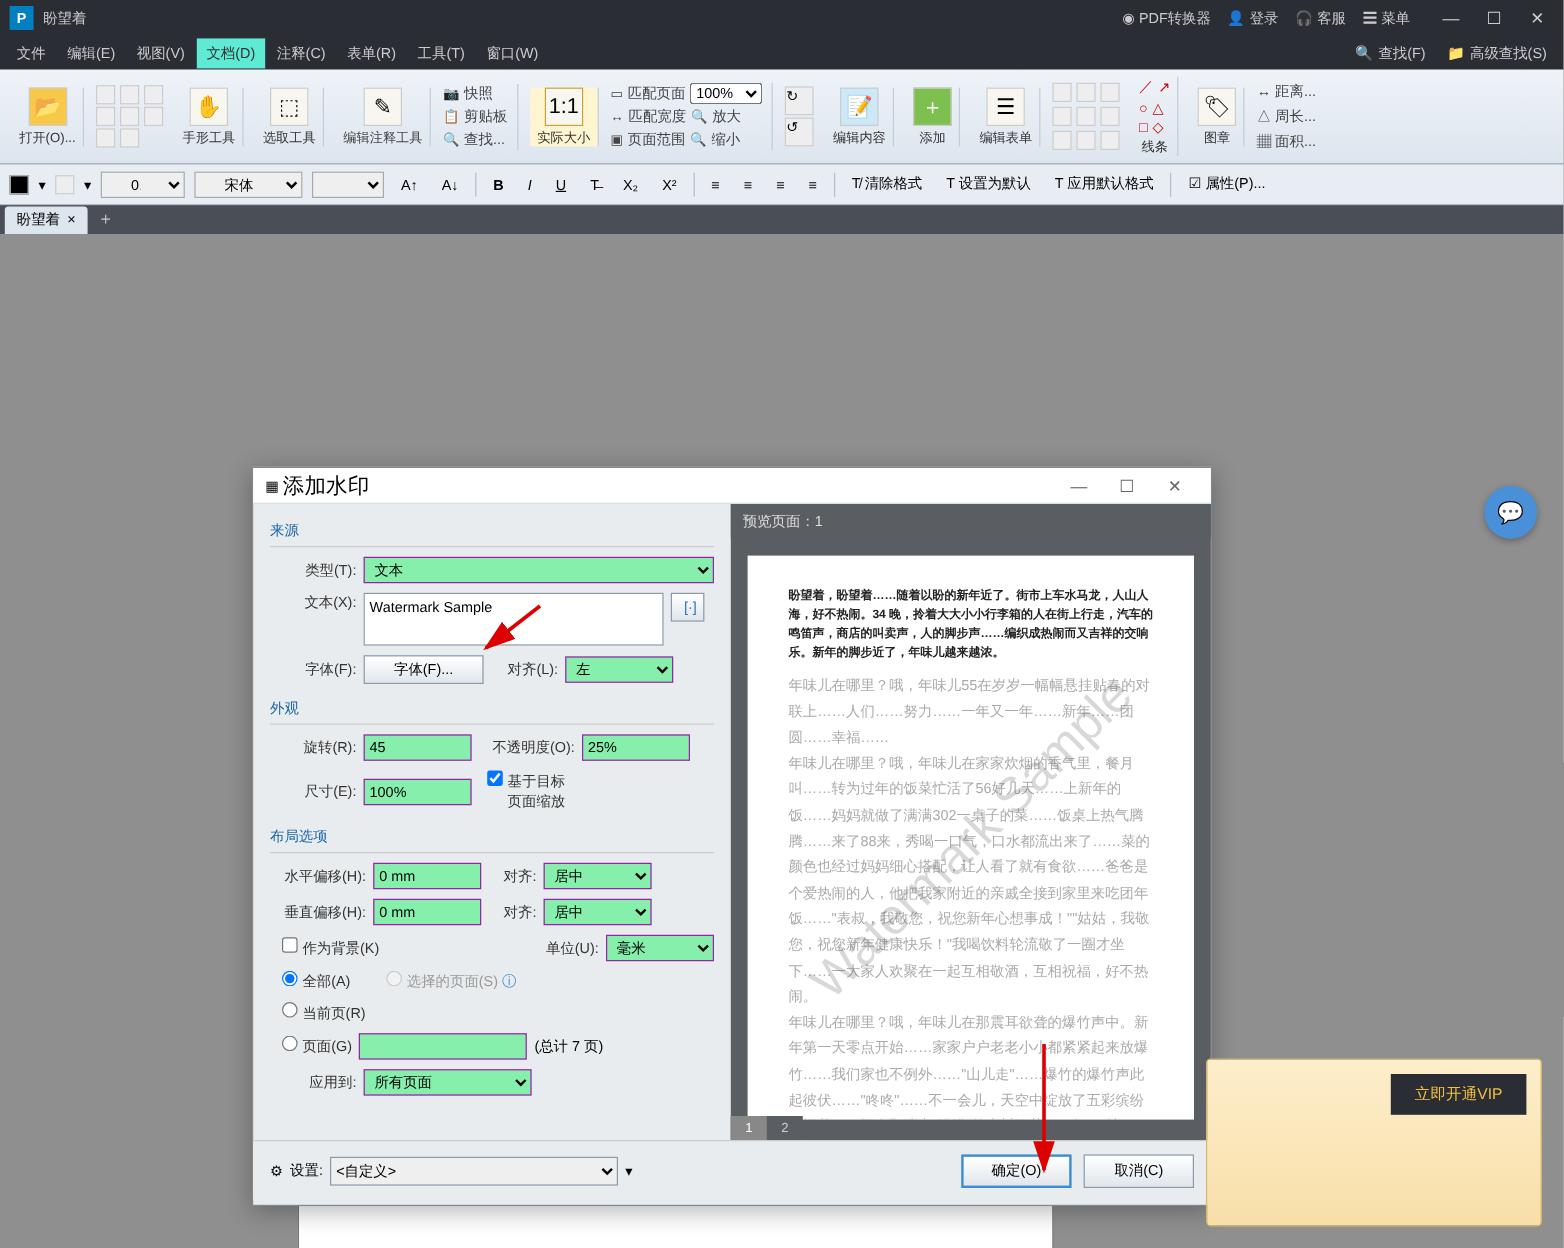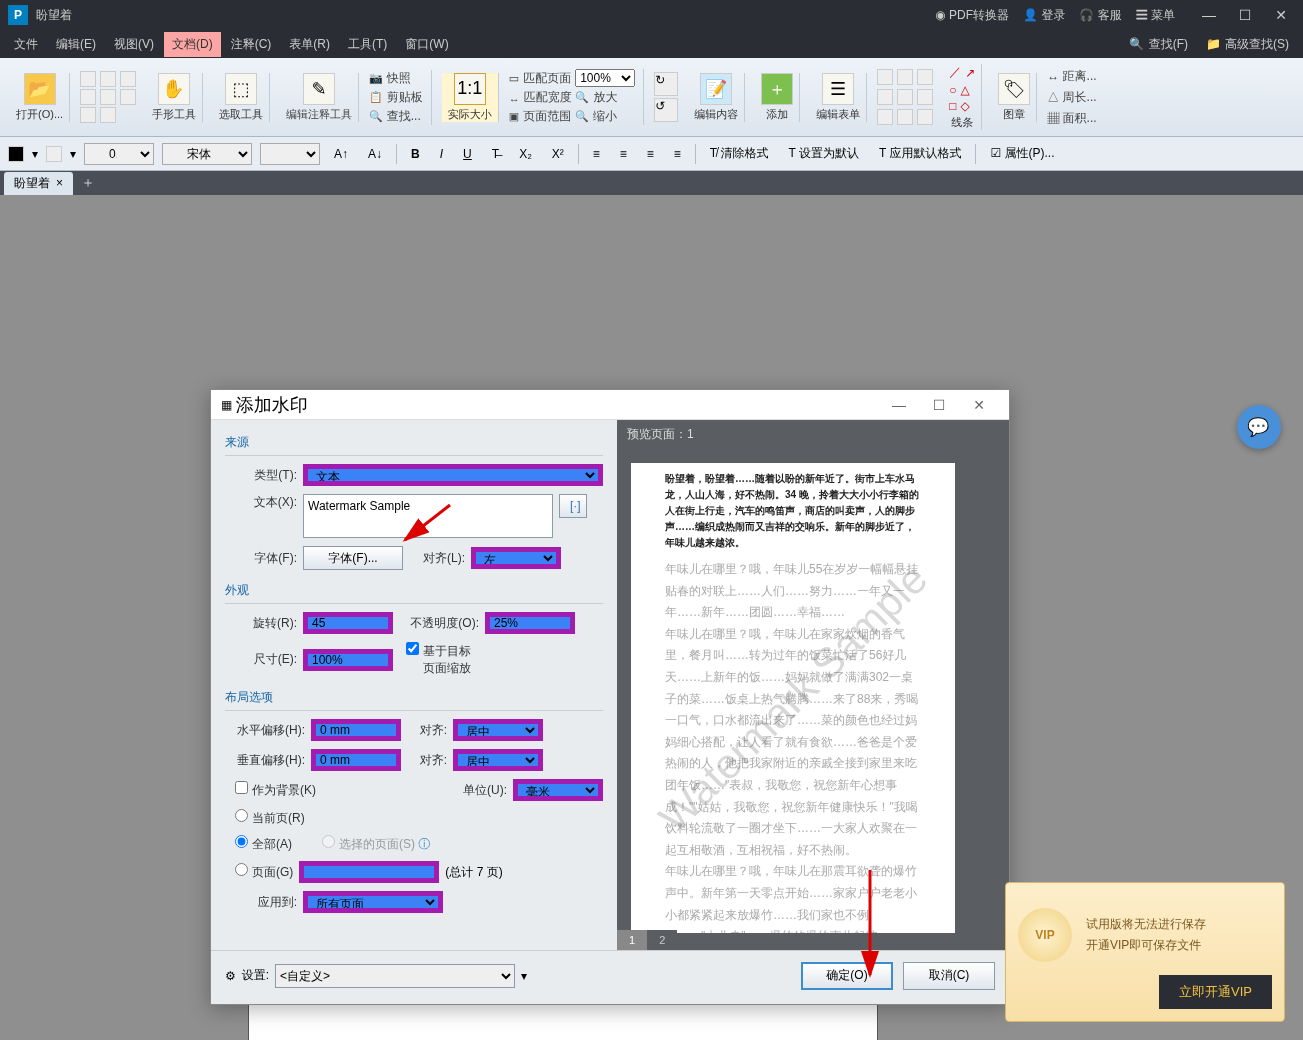--- a/index.html
+++ b/index.html
@@ -7,21 +7,21 @@
 .app{width:1303px;height:1040px;position:relative;background:#8f8f8f;display:flex;flex-direction:column}
 .titlebar{height:30px;background:#2a2d34;color:#ccc;display:flex;align-items:center;padding:0 8px}
 .titlebar .logo{width:20px;height:20px;background:#0080c0;margin-right:8px;display:flex;align-items:center;justify-content:center;color:#fff;font-weight:bold}
 .titlebar .title{flex:1}
 .titlebar .tr{display:flex;gap:14px;align-items:center}
 .titlebar .tr span{cursor:pointer}
 .winbtns{display:flex;gap:8px;margin-left:20px}
 .winbtns div{width:28px;text-align:center;cursor:pointer;font-size:14px}
 .menubar{height:28px;background:#2a2d34;display:flex;align-items:center;padding:0 6px;gap:2px}
 .menubar .mi{padding:4px 8px;color:#ccc;cursor:pointer}
-.menubar .mi.active{background:#fca5a5;color:#333}
+.menubar .mi.active{background:#5eead4;color:#333}
 .menubar .sp{flex:1}
 .menubar .find{color:#ccc;padding:4px 8px;cursor:pointer;display:flex;align-items:center;gap:4px}
 .ribbon{background:linear-gradient(#eef3f8,#dde5ee);border-bottom:1px solid #a8b8c8;padding:6px 10px;display:flex;gap:10px;align-items:center}
 .rgrp{display:flex;flex-direction:column;align-items:center;gap:2px;padding:0 6px;border-right:1px solid #c0ccd8}
 .rgrp:last-child{border-right:none}
 .ricon{width:32px;height:32px;background:#f7f7f0;border:1px solid #ccc;display:flex;align-items:center;justify-content:center;font-size:18px}
 .rlabel{font-size:11px;color:#333}
 .ribbon .col{display:flex;flex-direction:column;gap:2px}
 .ribbon .row{display:flex;gap:4px;align-items:center}
 .smallicon{width:16px;height:16px;background:#eee;border:1px solid #ccc;display:inline-block}
@@ -39,27 +39,27 @@
 .dlg-title{height:30px;background:#fff;display:flex;align-items:center;padding:0 10px;border-bottom:1px solid #ddd}
 .dlg-title .t{flex:1;font-size:18px}
 .dlg-title .wb{width:40px;text-align:center;cursor:pointer;font-size:14px;color:#666}
 .dlg-body{display:flex;height:530px}
 .dlg-left{width:406px;padding:10px 14px;overflow:auto}
 .dlg-right{flex:1;background:#5a5e62;padding:0}
 .sect{margin-bottom:8px}
 .sect-title{color:#1865a8;font-size:12px;padding:4px 0;border-bottom:1px solid #ccc;margin-bottom:8px}
 .frow{display:flex;align-items:center;margin-bottom:8px;gap:6px}
 .frow label{width:72px;text-align:right;color:#333}
-.frow select,.frow input[type=text]{height:22px;border:5px solid #a21caf;padding:0 4px;background:#3b82f6}
+.frow select,.frow input[type=text]{height:22px;border:1px solid #a21caf;padding:0 4px;background:#86efac}
 .frow .wide{flex:1}
 .frow button{height:24px;padding:0 10px;border:1px solid #8a9aaa;background:linear-gradient(#fff,#e0e6ec);cursor:pointer}
 .frow .half{width:90px}
 .textarea{width:250px;height:44px;border:1px solid #8a9aaa;background:#fff;padding:4px;resize:none}
 .preview-head{background:#5a5e62;color:#ddd;padding:6px 10px;font-size:12px}
-.preview-page{margin:14px;background:#fff;width:324px;height:470px;position:relative;padding:8px 34px;font-size:9px;line-height:1.6;color:#555;overflow:hidden}
+.preview-page{margin:14px;background:#fff;width:372px;height:470px;position:relative;padding:26px 34px;font-size:9px;line-height:1.6;color:#555;overflow:hidden}
 .preview-page .bold{font-weight:bold;color:#222;font-size:10px}
 .preview-page .wm{position:absolute;left:50%;top:50%;transform:translate(-50%,-50%) rotate(-45deg);font-size:42px;color:rgba(100,100,100,0.25);white-space:nowrap;pointer-events:none}
 .pgtabs{position:absolute;bottom:0;left:0;display:flex;background:#5a5e62}
 .pgtabs div{padding:4px 12px;color:#ccc;font-size:11px;cursor:pointer}
 .pgtabs div.active{background:#888;color:#fff}
 .dlg-foot{height:50px;border-top:1px solid #ccc;display:flex;align-items:center;padding:0 14px;gap:10px;background:#e8ecef}
 .dlg-foot .settings{display:flex;align-items:center;gap:6px}
 .dlg-foot .settings select{width:240px;height:24px;border:1px solid #8a9aaa}
 .dlg-foot .sp{flex:1}
 .dlg-foot button{width:92px;height:28px;border:1px solid #8a9aaa;background:linear-gradient(#fff,#e0e6ec);cursor:pointer}
@@ -319,26 +319,26 @@
               <select class="half"><option>居中</option></select>
             </div>
             <div class="frow">
               <label style="width:auto;text-align:left;margin-left:10px"><input type="checkbox" style=""><span>作为背景(K)</span></label>
               <div style="flex:1"></div>
               <label style="width:56px">单位(U):</label>
               <select class="half"><option>毫米</option></select>
             </div>
           </div>
           <div class="sect">
-            <div class="frow" style="margin-left:10px">
-              <label style="width:auto;text-align:left"><input type="radio" name="pr" style=""><span>当前页(R)</span></label>
-            </div>
             <div class="frow" style="gap:30px;margin-left:10px">
               <label style="width:auto;text-align:left"><input type="radio" name="pr" checked="" style=""><span>全部(A)</span></label>
               <label style="width:auto;text-align:left;color:#999"><input type="radio" name="pr" disabled="" style=""><span>选择的页面(S)</span> <span style="color:#3b8dd0">ⓘ</span></label>
+            </div>
+            <div class="frow" style="margin-left:10px">
+              <label style="width:auto;text-align:left"><input type="radio" name="pr" style=""><span>当前页(R)</span></label>
             </div>
             <div class="frow" style="margin-left:10px">
               <label style="width:auto;text-align:left"><input type="radio" name="pr" style=""><span>页面(G)</span></label>
               <input type="text" style="width: 140px;">
               <span>(总计 7 页)</span>
             </div>
             <div class="frow">
               <label>应用到:</label>
               <select style="width:140px"><option>所有页面</option></select>
             </div>
@@ -383,22 +383,16 @@
           <marker id="ah2" markerWidth="10" markerHeight="10" refX="8" refY="3" orient="auto">
             <path d="M0,0 L0,6 L9,3 z" fill="#d00"></path>
           </marker>
         </defs>
         <line x1="15" y1="5" x2="15" y2="110" stroke="#d00" stroke-width="3" marker-end="url(#ah2)"></line>
       </svg>
 
     <div class="floaticon">💬</div>
 
     <div class="viptoast">
-      <div class="row1">
-        <div class="vipicon">
-            <span>VIP</span>
-          </div>
-        <div class="msg"><span>试用版将无法进行保存</span><br><span>开通VIP即可保存文件</span></div>
-      </div>
       <button>立即开通VIP</button>
     </div>
   </div>
 </div>
 
 </body></html>

